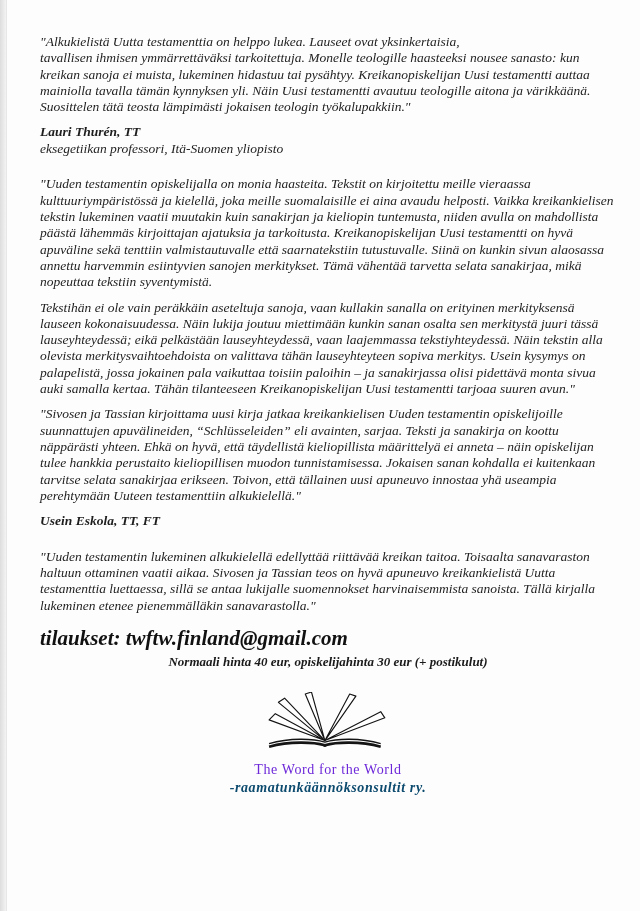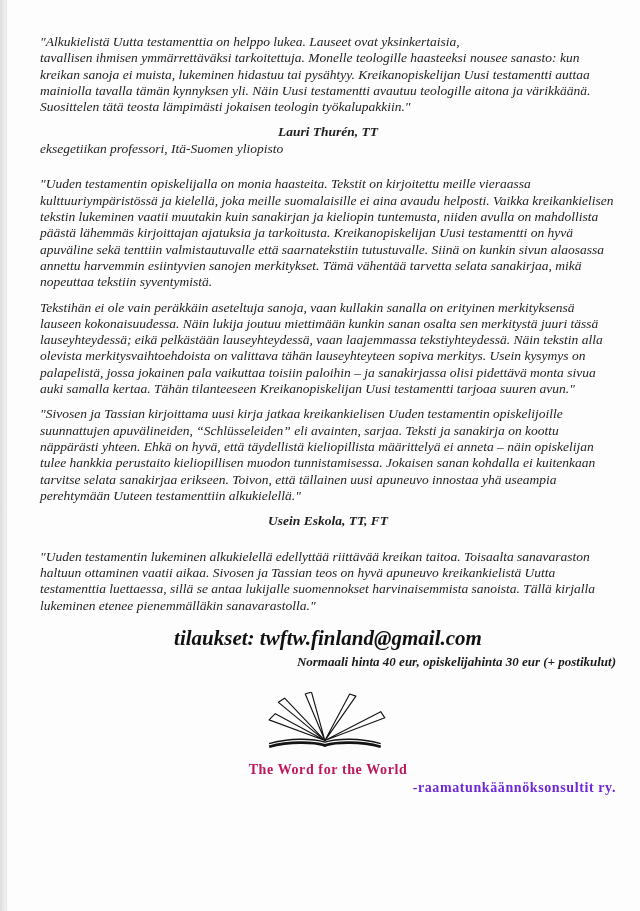--- a/index.html
+++ b/index.html
@@ -40,67 +40,66 @@
     color: #222222;
   }
   .byline {
     margin: 4px 0 19px 0;
   }
   .byline .author {
     font-weight: bold;
     font-style: italic;
     font-size: 13.5px;
     line-height: 16.5px;
-    text-align: center;
   }
   .byline .role {
     font-style: italic;
     font-size: 13.5px;
     line-height: 16.5px;
   }
   .order-email {
-    text-align: center;
     font-weight: bold;
     font-style: italic;
     font-size: 21px;
     line-height: 24px;
     margin: 12px 0 0 0;
     color: #111111;
   }
   .order-price {
-    text-align: right;
+    text-align: center;
     font-weight: bold;
     font-style: italic;
     font-size: 13px;
     line-height: 17px;
     margin: 3px 0 0 0;
     color: #1a1a1a;
   }
   .logo-wrap {
     margin: 22px auto 0 auto;
     width: 124px;
     height: 62px;
   }
   .footer-name {
     text-align: center;
-    font-weight: bold;
+    font-weight: normal;
     font-size: 14px;
     line-height: 18px;
     letter-spacing: 0.6px;
     margin: 7px 0 0 0;
-    color: #be185d;
+    color: #6d28d9;
   }
   .footer-sub {
-    text-align: right;
+    text-align: center;
     font-weight: bold;
     font-size: 14px;
     line-height: 18px;
     letter-spacing: 0.6px;
     margin: 0;
-    color: #6d28d9;
+    color: #0c4a6e;
+    font-style: italic;
   }
 </style>
 </head>
 <body>
 
 <div class="page">
   <div class="scan-left-edge"></div>
 
   <div class="content">
 

